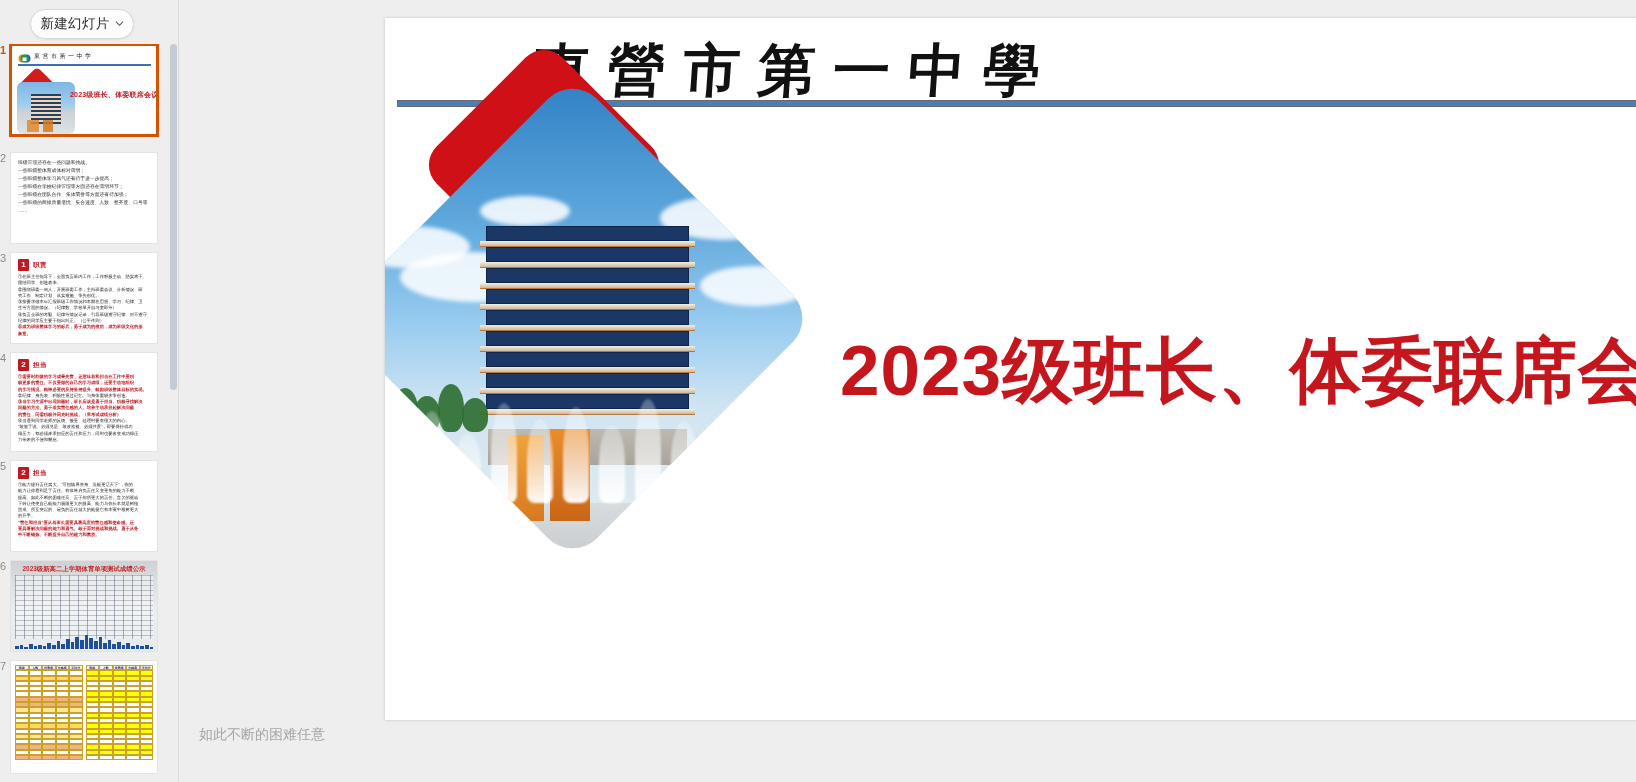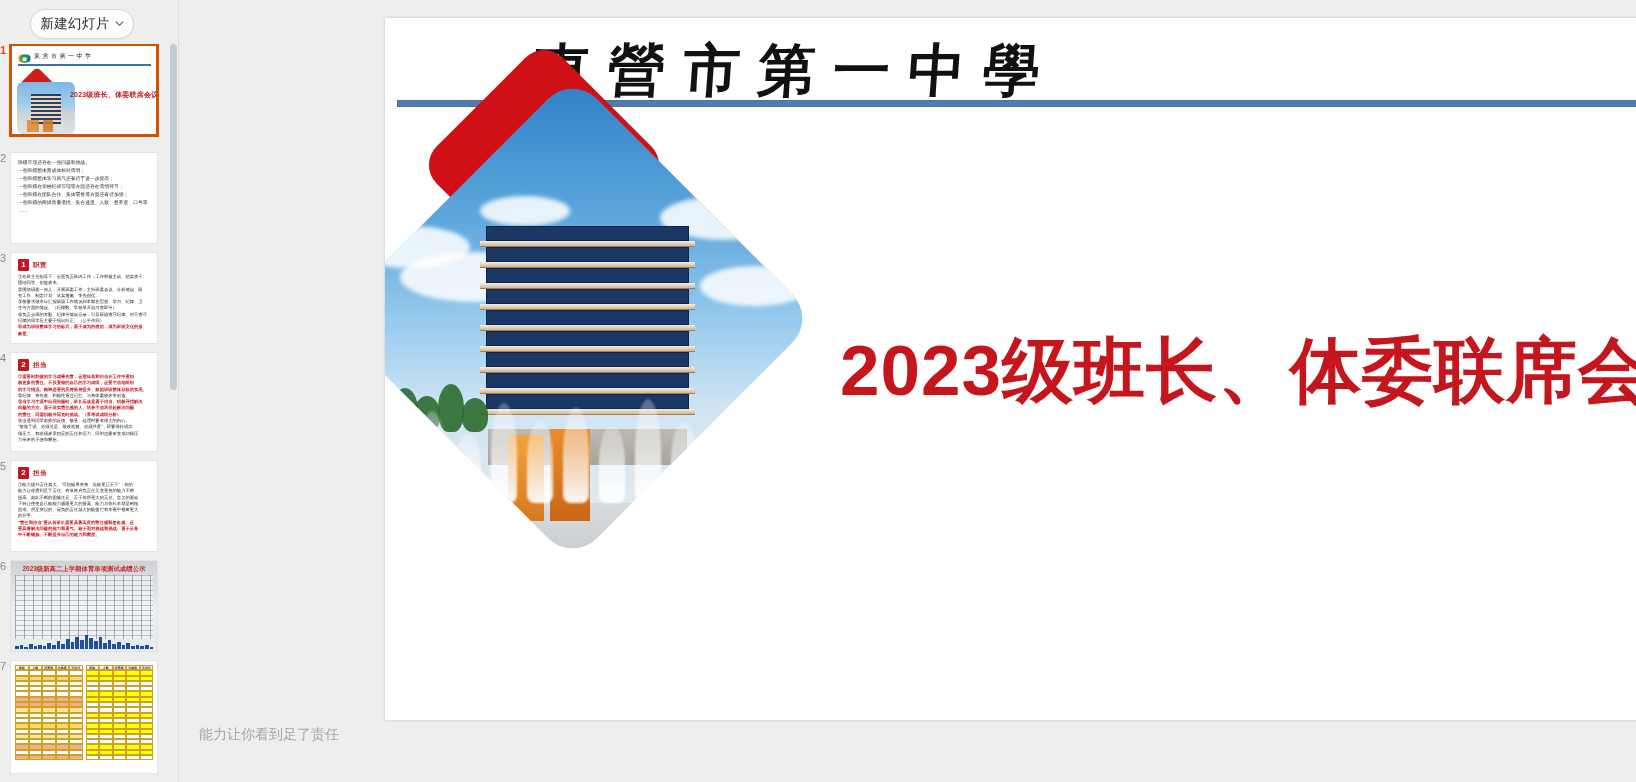--- a/index.html
+++ b/index.html
@@ -872,16 +872,16 @@
               <div class="spray" style="left:286px; height:82px;"></div>
               <div class="spray" style="left:322px; height:70px;"></div>
             </div>
           </div>
         </div>
       </div>
 
       <div id="slide-title">2023级班长、体委联席会议</div>
     </div>
 
-    <div id="notes-placeholder">能力让你看到足了责任</div>
+    <div id="notes-placeholder">如此不断的困难任意</div>
   </div>
 
 </div>
 
 </body></html>

